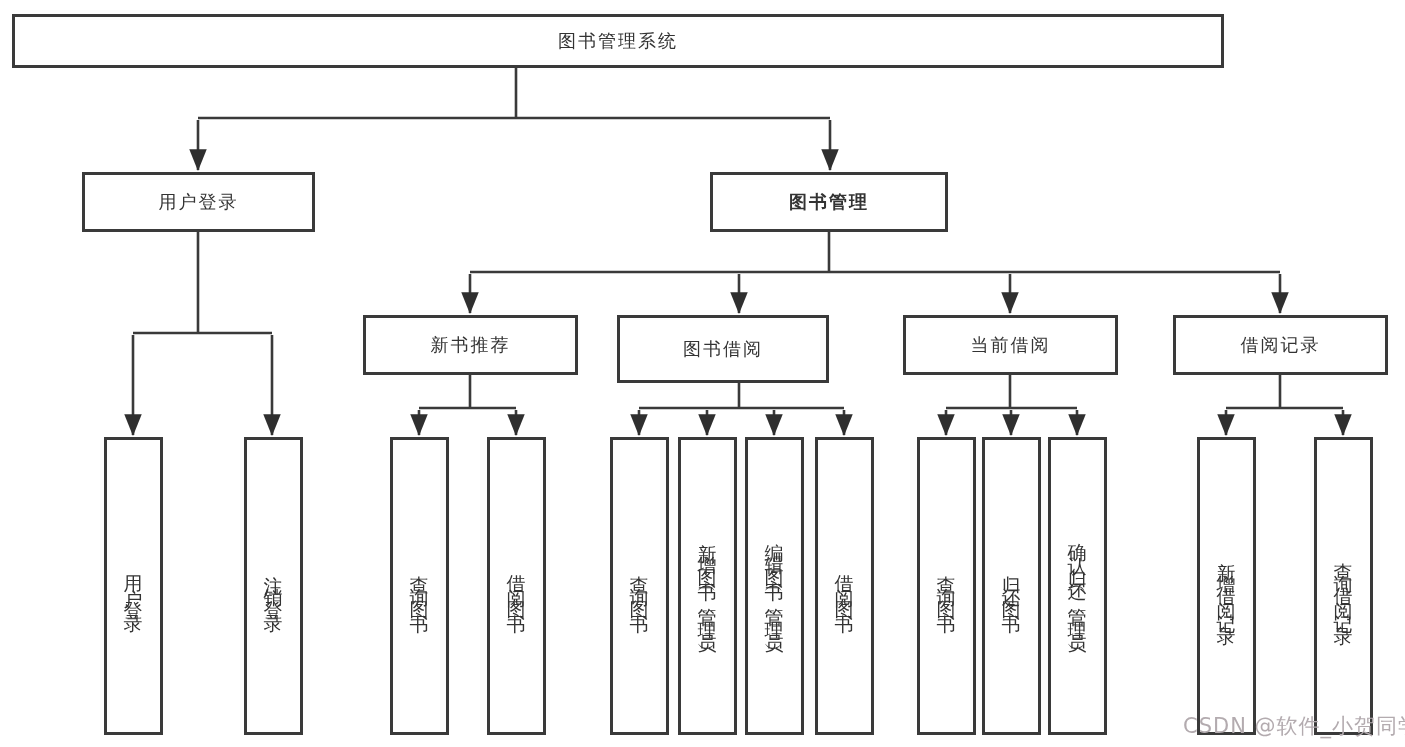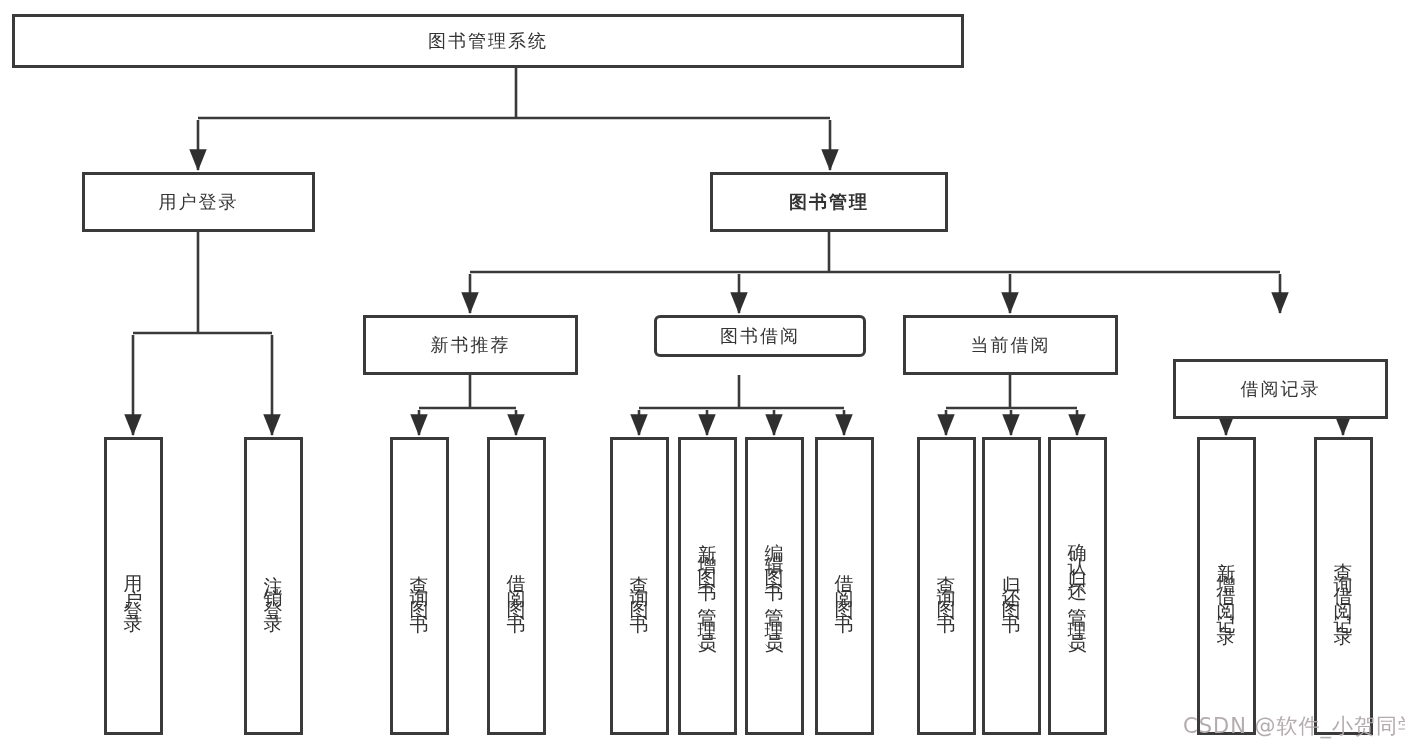--- a/index.html
+++ b/index.html
@@ -104,29 +104,29 @@
       <path d="M946 410 V435" marker-end="url(#arrow)"></path>
       <path d="M1011 410 V435" marker-end="url(#arrow)"></path>
       <path d="M1077 410 V435" marker-end="url(#arrow)"></path>
 
       <path d="M1280 375 V408 M1226 408 H1343"></path>
       <path d="M1226 410 V435" marker-end="url(#arrow)"></path>
       <path d="M1343 410 V435" marker-end="url(#arrow)"></path>
     </g>
   </svg>
 
-  <div class="box hbox" style="left:12px; top:14px; width:952px; height:54px;">图书管理系统</div>
+  <div class="box hbox" style="left:12px; top:14px; width:1212px; height:54px;">图书管理系统</div>
 
   <div class="box hbox" style="left:82px; top:172px; width:233px; height:60px;">用户登录</div>
   <div class="box hbox" style="left:710px; top:172px; width:238px; height:60px;font-weight:bold;">图书管理</div>
 
   <div class="box hbox" style="left:363px; top:315px; width:215px; height:60px;">新书推荐</div>
-  <div class="box hbox" style="left:654px; top:315px; width:212px; height:42px;border-radius:6px;">图书借阅</div>
+  <div class="box hbox" style="left:617px; top:315px; width:212px; height:68px;">图书借阅</div>
   <div class="box hbox" style="left:903px; top:315px; width:215px; height:60px;font-family:Liberation Serif, serif;">当前借阅</div>
-  <div class="box hbox" style="left:1173px; top:315px; width:215px; height:60px;margin-top:44px;">借阅记录</div>
+  <div class="box hbox" style="left:1173px; top:315px; width:215px; height:60px;">借阅记录</div>
 
   <div class="box leaf" style="left:104px;">用户登录</div>
   <div class="box leaf" style="left:244px;">注销登录</div>
 
   <div class="box leaf" style="left:390px;">查询图书</div>
   <div class="box leaf" style="left:487px;">借阅图书</div>
 
   <div class="box leaf" style="left:610px;">查询图书</div>
   <div class="box leaf" style="left:678px;">新增图书（管理员）</div>
   <div class="box leaf" style="left:745px;">编辑图书（管理员）</div>

